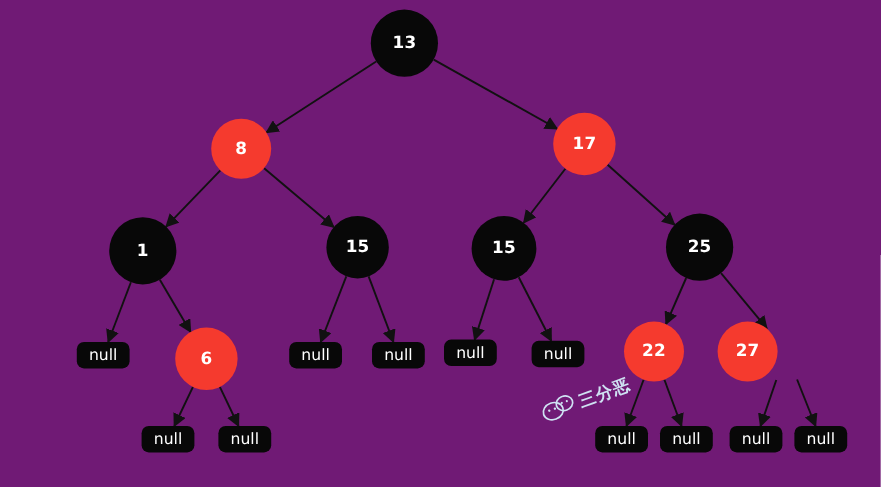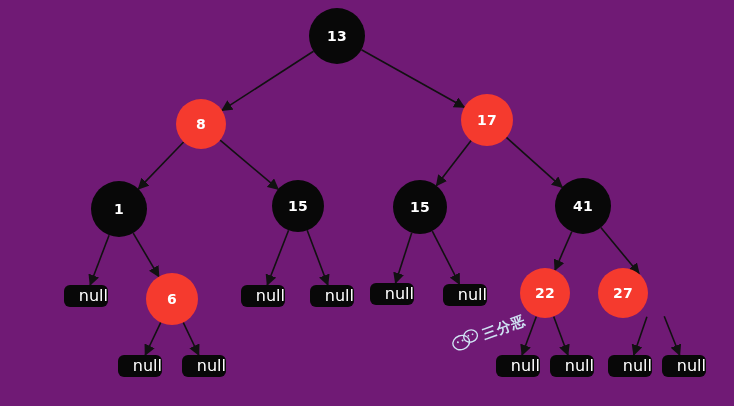--- a/index.html
+++ b/index.html
@@ -35,25 +35,25 @@
     line-height: 1;
     letter-spacing: 0.2px;
     z-index: 3;
   }
   .node.black { background: #080808; }
   .node.red   { background: #F53A2E; }
   .nullnode {
     position: absolute;
     display: flex;
     align-items: center;
-    justify-content: flex-end;
+    justify-content: center;
     background: #080808;
     color: #ffffff;
     border-radius: 6px;
-    font-size: 16px;
+    font-size: 13px;
     line-height: 1;
     font-weight: normal;
     z-index: 3;
   }
   .watermark {
     position: absolute;
     display: flex;
     align-items: center;
     gap: 3px;
     transform: rotate(-20deg);
@@ -118,21 +118,21 @@
       <div class="node black" style="left: 91px; top: 181px; width: 56px; height: 56px;">
         <span>1</span>
       </div>
       <div class="node black" style="left: 272px; top: 180px; width: 52px; height: 52px;">
         <span>15</span>
       </div>
       <div class="node black" style="left: 393px; top: 180px; width: 54px; height: 54px;">
         <span>15</span>
       </div>
       <div class="node black" style="left: 555px; top: 178px; width: 56px; height: 56px;">
-        <span>41</span>
+        <span>25</span>
       </div>
       <div class="node red" style="left: 146px; top: 273px; width: 52px; height: 52px;">
         <span>6</span>
       </div>
       <div class="node red" style="left: 520px; top: 268px; width: 50px; height: 50px; align-items: center;">
         <span>22</span>
       </div>
       <div class="node red" style="left: 598px; top: 268px; width: 50px; height: 50px;">
         <span>27</span>
       </div>

